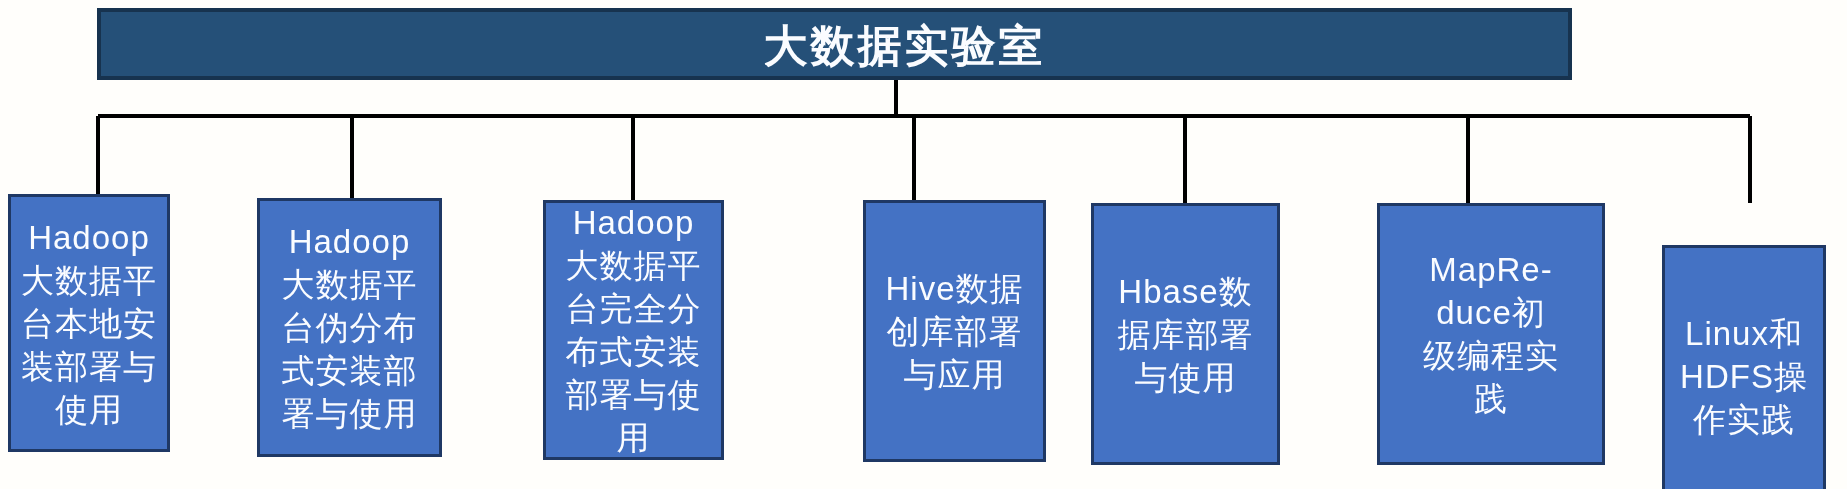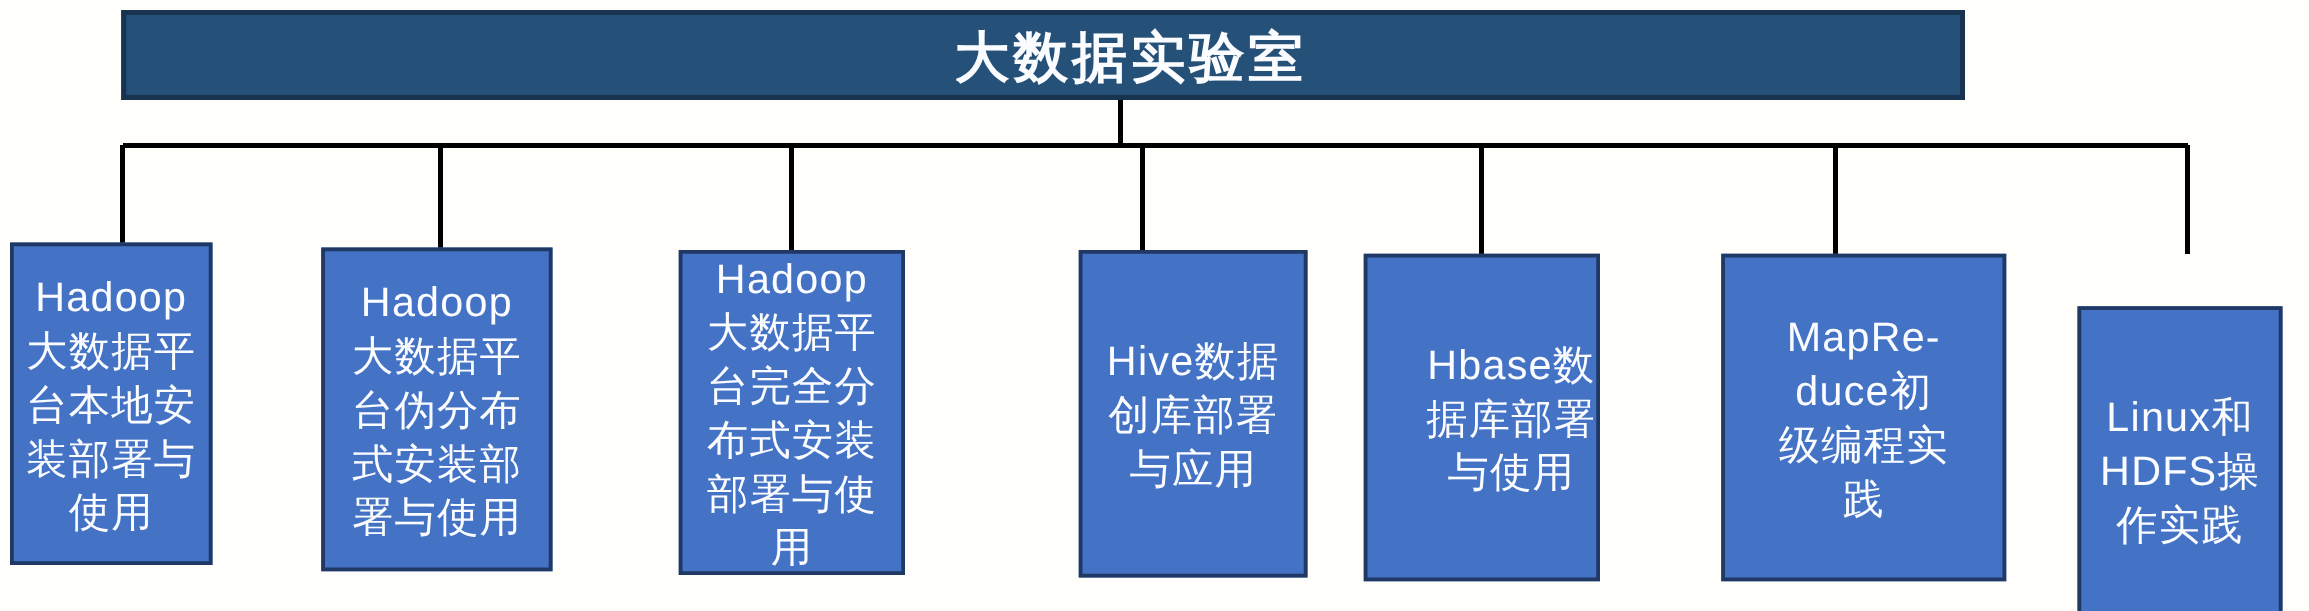--- a/index.html
+++ b/index.html
@@ -55,21 +55,21 @@
     font-size: 33px;
     line-height: 43px;
     font-weight: 400;
     letter-spacing: 1px;
     white-space: pre-line;
   }
   .b1 { left: 8px;    top: 194px; width: 162px; height: 258px; }
   .b2 { left: 257px;  top: 198px; width: 185px; height: 259px; }
   .b3 { left: 543px;  top: 200px; width: 181px; height: 260px; }
   .b4 { left: 823px;  top: 200px; width: 183px; height: 262px; margin-left: 40px; }
-  .b5 { left: 1091px; top: 203px; width: 189px; height: 262px; justify-content: flex-end; }
+  .b5 { left: 1091px; top: 203px; width: 189px; height: 262px; }
   .b6 { left: 1377px; top: 203px; width: 228px; height: 262px; }
   .b7 { left: 1662px; top: 220px; width: 164px; height: 262px; margin-top: 25px; }
 </style>
 </head>
 <body>
 
 <div class="canvas">
 
   <svg class="connectors" viewBox="0 0 1847 489" shape-rendering="crispEdges" aria-hidden="true">
     <path d="M896 80 L896 118

